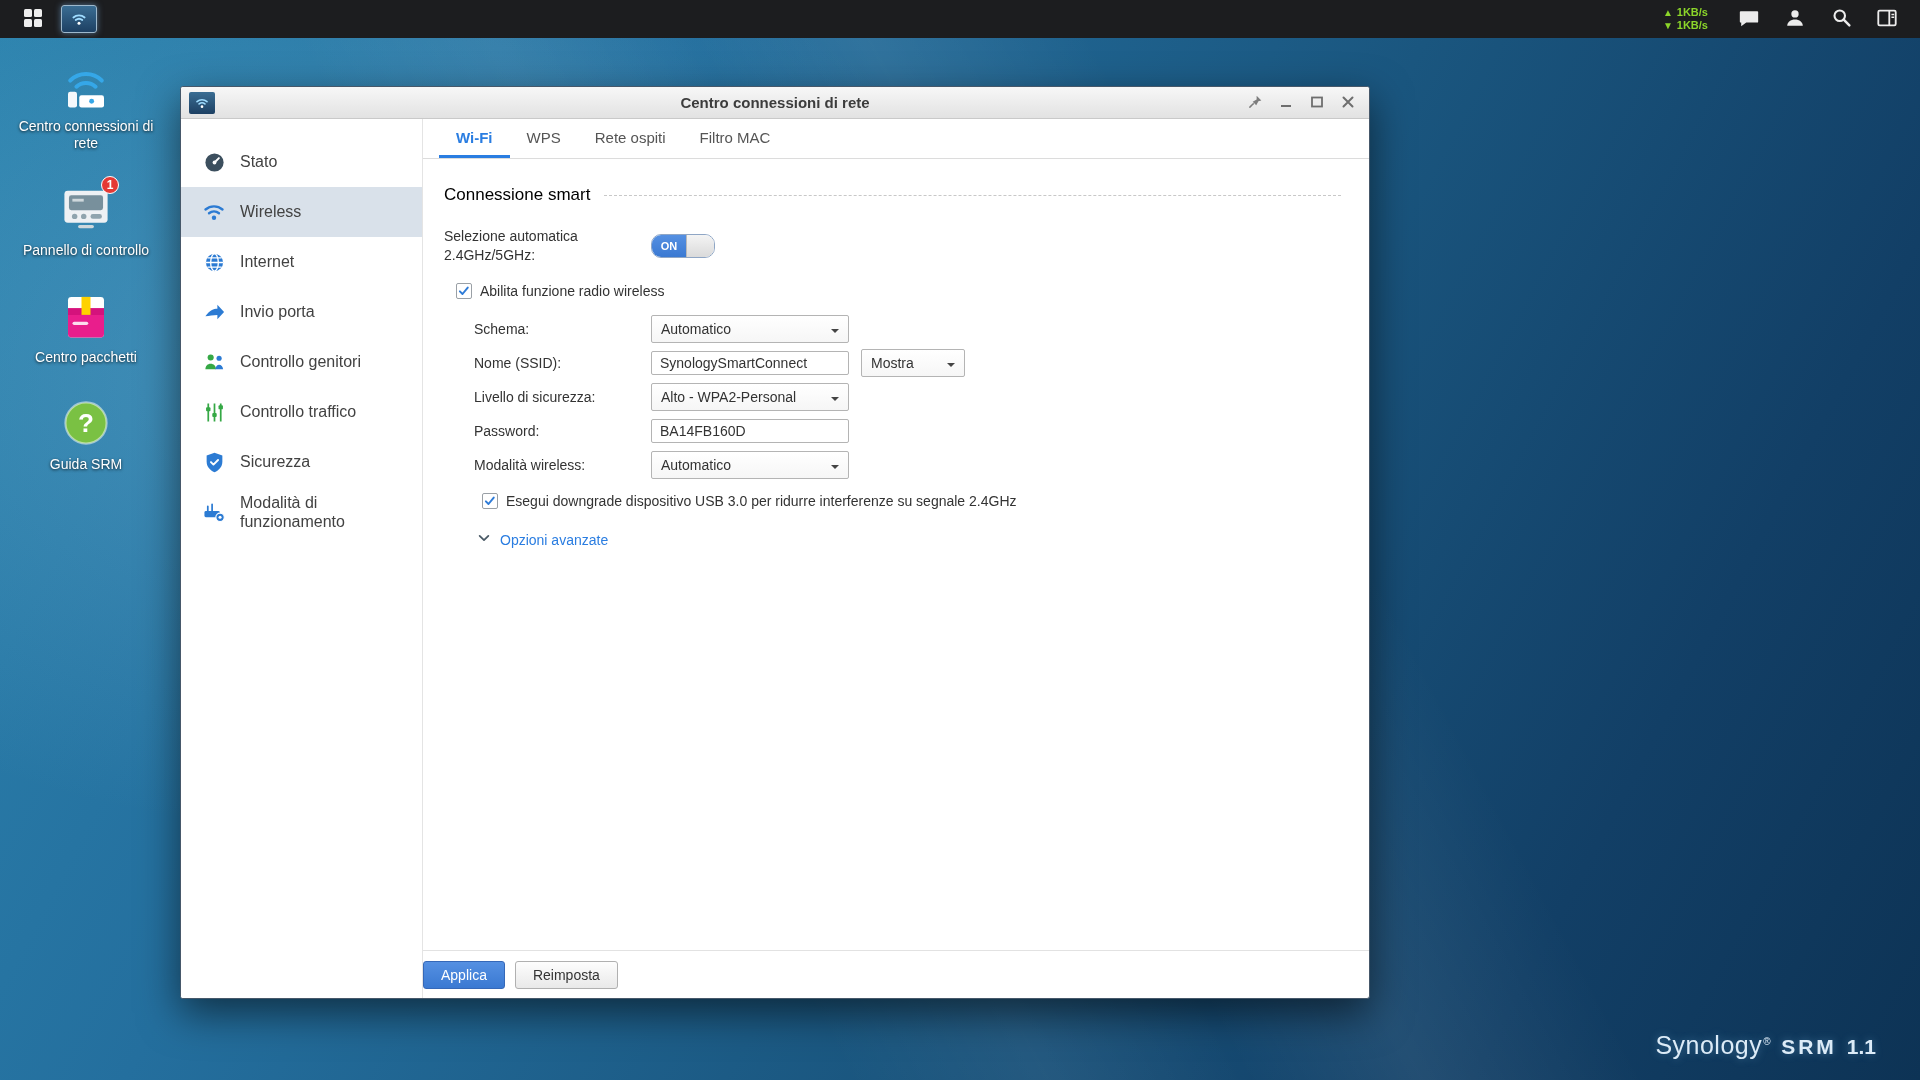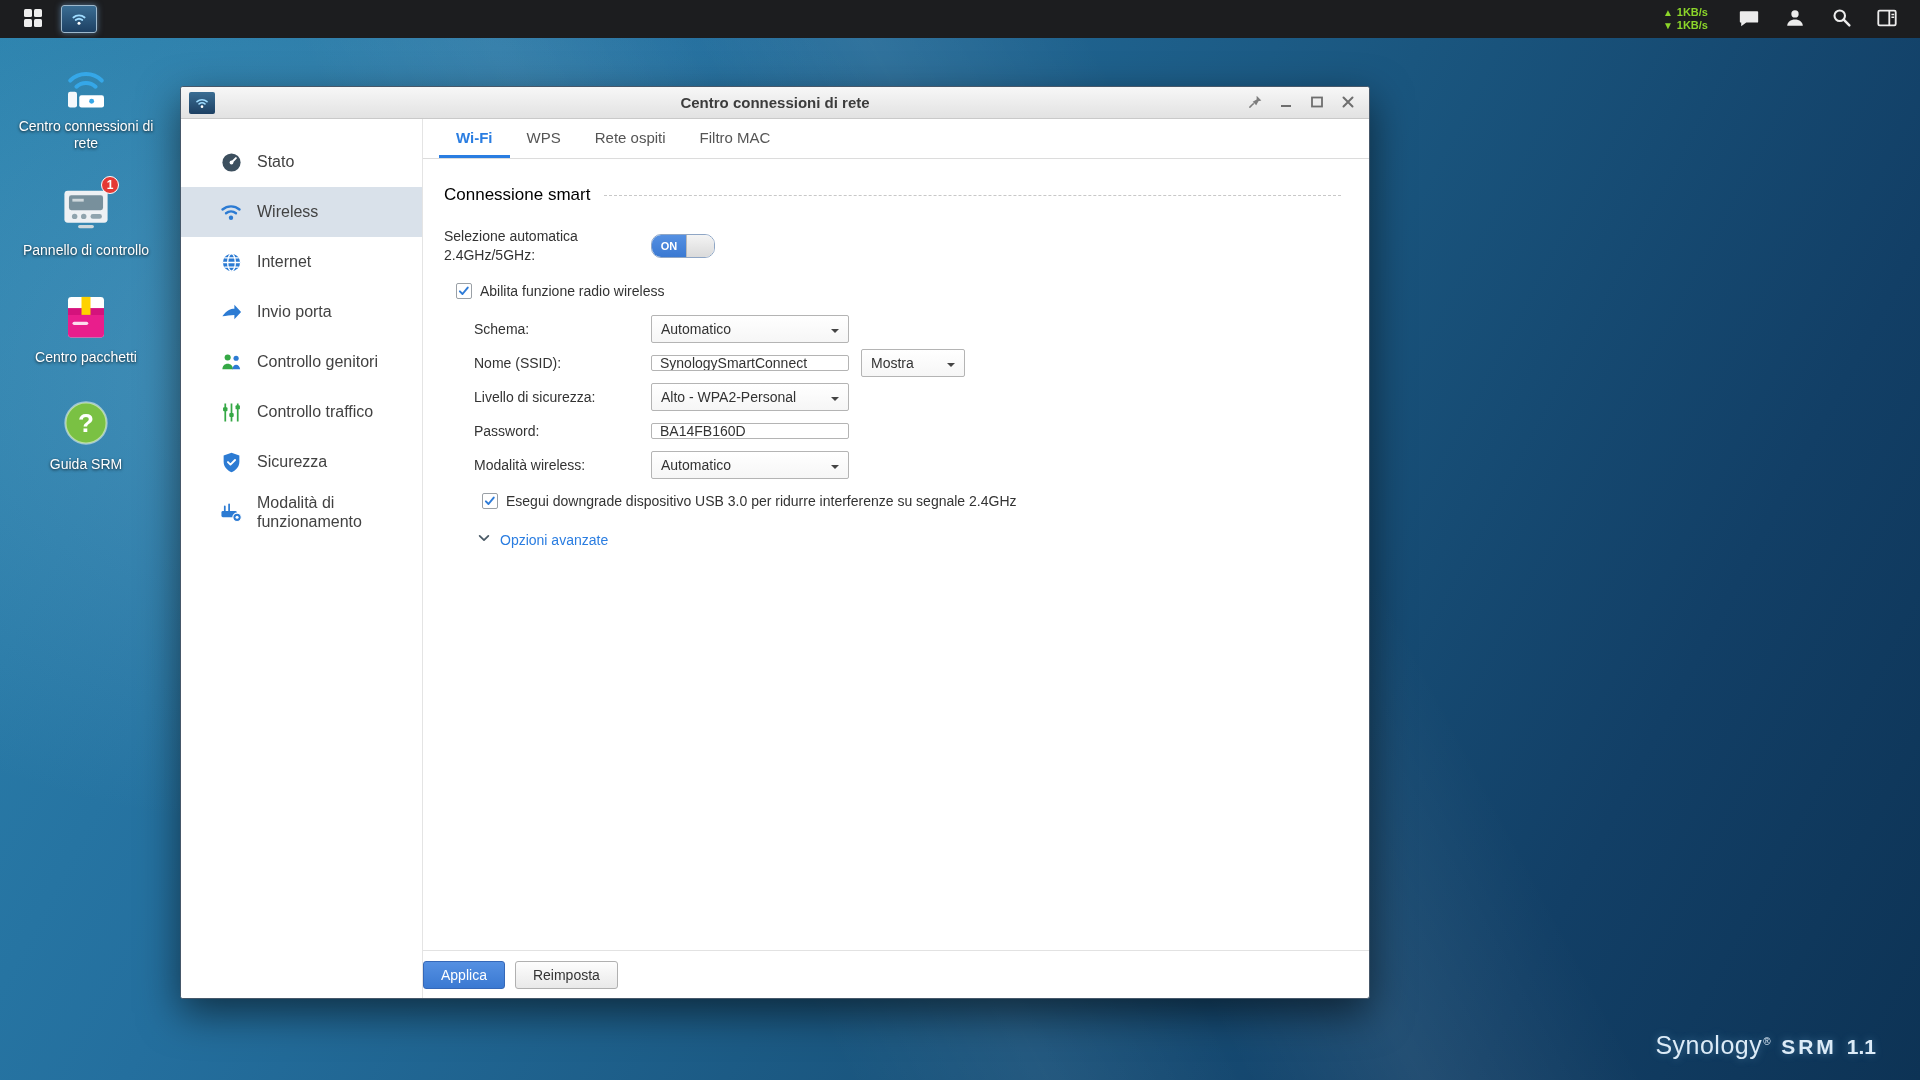--- a/index.html
+++ b/index.html
@@ -62,21 +62,21 @@
     align-items:center; justify-content:center; }
   .titlebar .ttl { flex:1; text-align:center; font-size:15px; font-weight:bold; color:#3c3c3c; }
   .win-ctrls { position:absolute; right:10px; top:0; height:32px; display:flex; align-items:center; gap:9px; }
   .wbtn { width:22px; height:22px; border:none; background:transparent; cursor:pointer;
     display:flex; align-items:center; justify-content:center; }
 
   .win-body { flex:1; display:flex; min-height:0; }
 
   
   .sidebar { width:242px; flex:0 0 242px; background:#fff; border-right:1px solid #e4e4e4; padding-top:18px; }
-  .side-item { min-height:50px; display:flex; align-items:center; gap:13px; padding:6px 10px 6px 37px;
+  .side-item { min-height:50px; display:flex; align-items:center; gap:13px; padding:6px 10px 6px 20px;
     font-size:16px; color:#424242; cursor:pointer; line-height:1.2; }
   .side-item.active { background:#d9e1ea; }
   .s-icon { width:26px; flex:0 0 26px; display:flex; align-items:center; justify-content:center; }
 
   
   .content { flex:1; display:flex; flex-direction:column; min-width:0; }
   .tabs { height:40px; flex:0 0 40px; border-bottom:1px solid #dcdcdc; display:flex;
     align-items:stretch; padding-left:16px; }
   .tab { padding:0 17px; display:flex; align-items:center; font-size:15px; color:#555;
     cursor:pointer; border-bottom:3px solid transparent; }
@@ -93,21 +93,21 @@
   .toggle .ton { width:34px; background:linear-gradient(#5590e2,#3a79d2); color:#fff; font-size:11px;
     font-weight:bold; display:flex; align-items:center; justify-content:center; }
   .toggle .toff { width:28px; background:linear-gradient(#f4f4f4,#dadada); border-left:1px solid #b9b9b9; }
 
   .chk { width:16px; height:16px; flex:0 0 16px; border:1px solid #9aa0a6; border-radius:2px;
     background:#fff; display:flex; align-items:center; justify-content:center; cursor:pointer; }
   .chk-label { font-size:14px; color:#333; margin-left:8px; }
 
   .frow { margin:0 0 6px 30px; height:28px; }
   .flabel { width:177px; font-size:14px; color:#333; }
-  .tinput { width:198px; height:16px; border:1px solid #b4b4b4; border-radius:2px; padding:0 8px;
+  .tinput { width:198px; height:24px; border:1px solid #b4b4b4; border-radius:2px; padding:0 8px;
     font-size:14px; color:#333; font-family:"Liberation Sans", sans-serif; background:#fff; }
   .sel { width:198px; height:28px; border:1px solid #b4b4b4; border-radius:2px; background:linear-gradient(#fff,#f6f6f6);
     display:flex; align-items:center; justify-content:space-between; padding:0 9px; font-size:14px;
     color:#333; cursor:pointer; }
   .sel.small { width:104px; margin-left:12px; }
   .sel-arrow { width:0; height:0; border:4.5px solid transparent; border-top-color:#444; margin-top:8px; }
 
   .adv { display:flex; align-items:center; gap:9px; margin:22px 0 0 33px; cursor:pointer; }
   .adv .alabel { color:#2a7de1; font-size:14px; }
 

